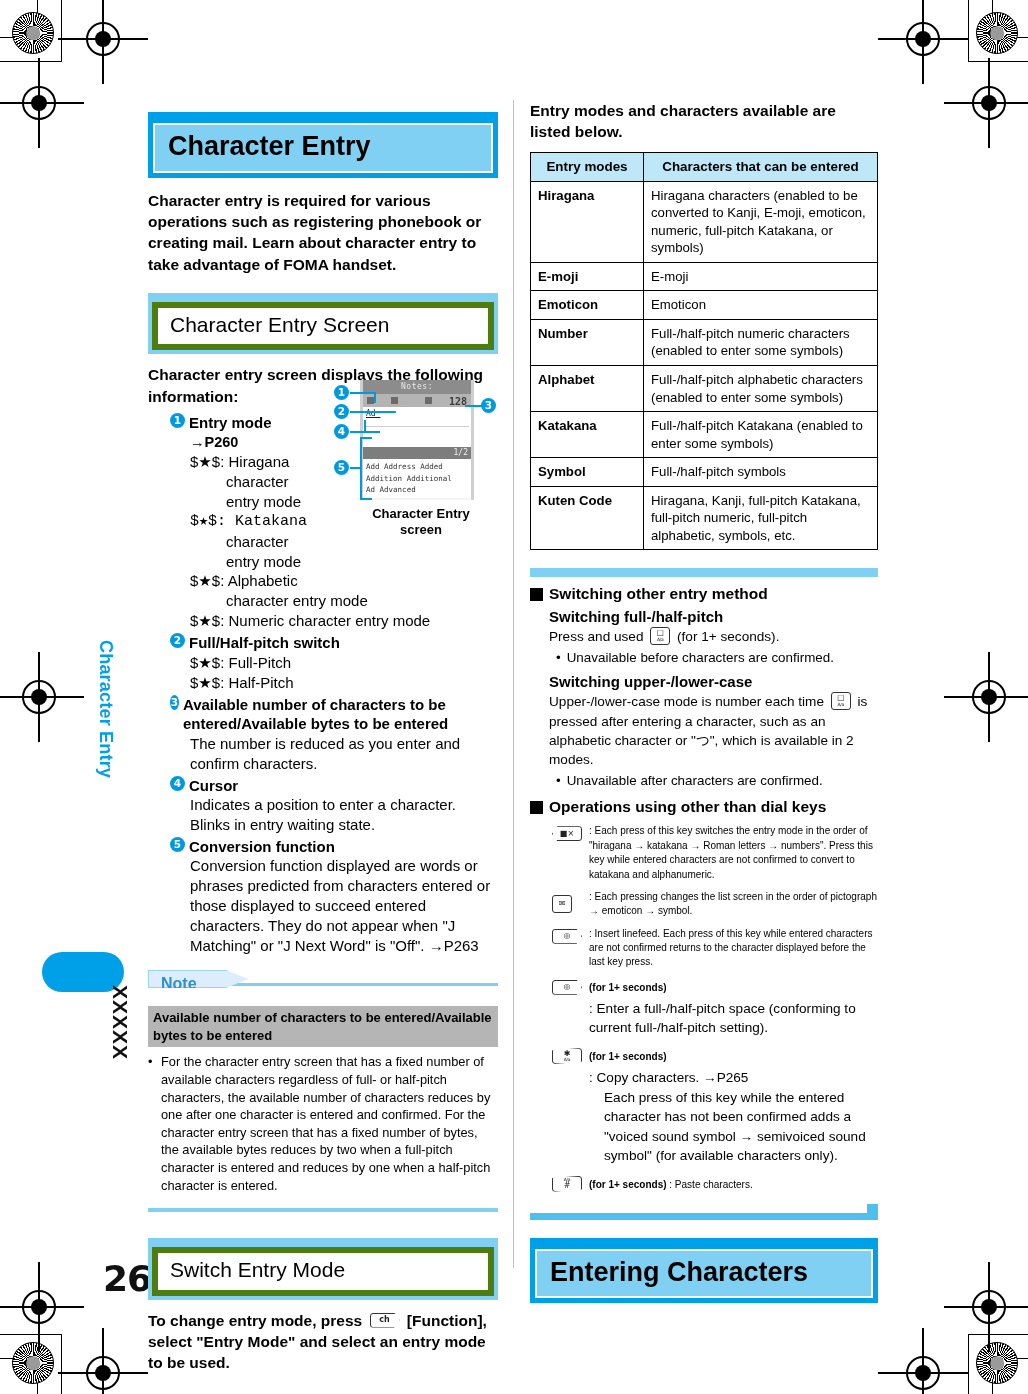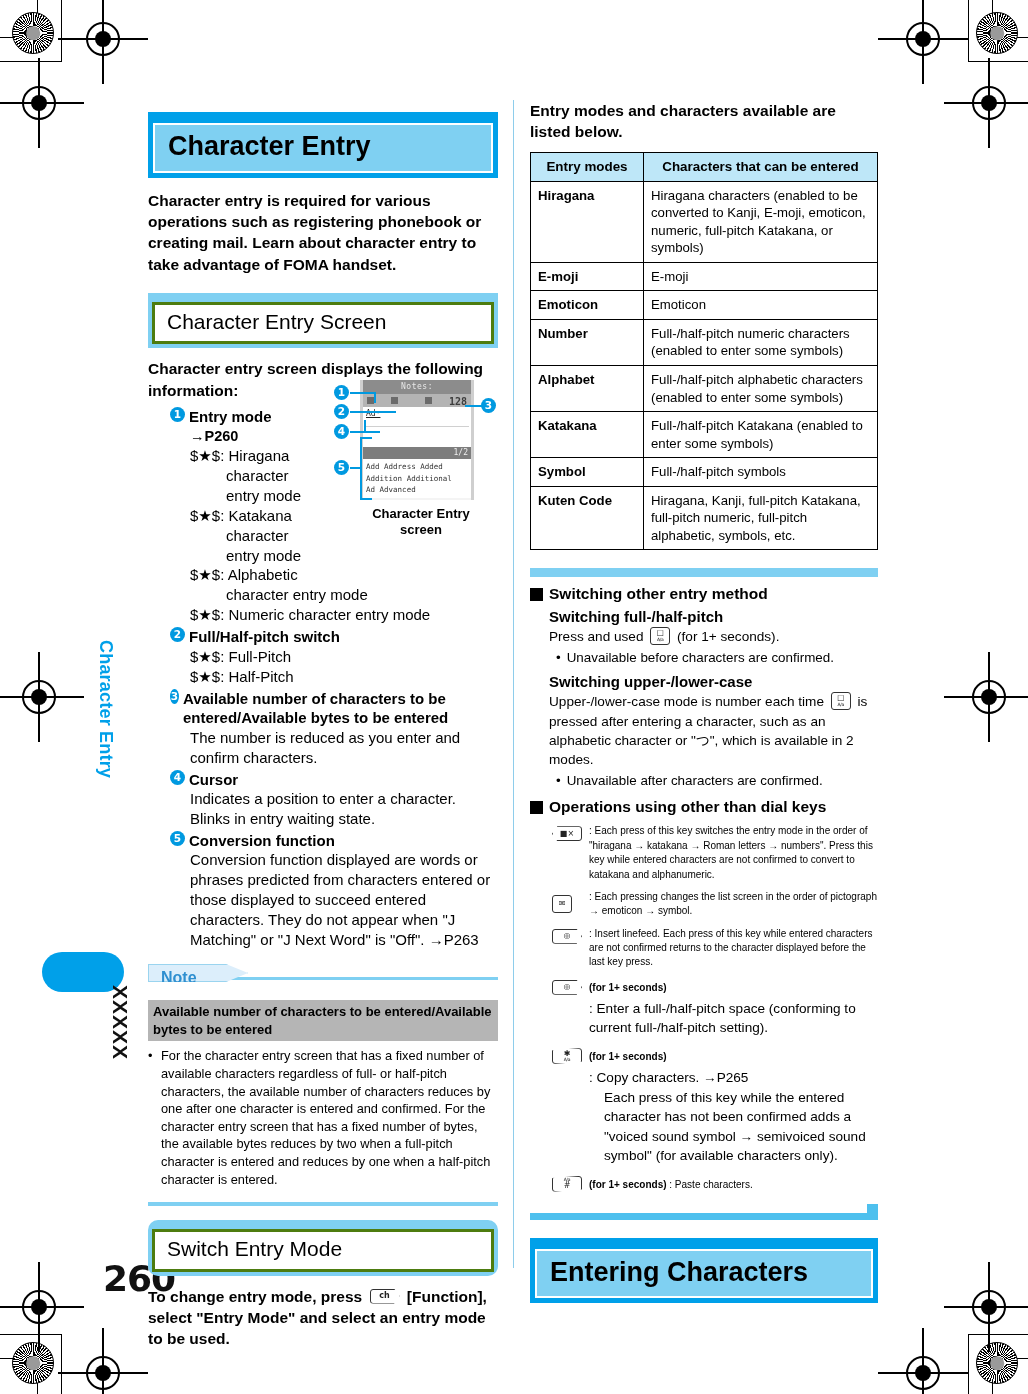--- a/index.html
+++ b/index.html
@@ -77,21 +77,21 @@
   }
 
   
   .sect{
     background:#7fd0f2;
     padding:9px 4px 4px 4px;
     box-sizing:border-box;
   }
   .sect-inner{
     background:#ffffff;
-    border:3px solid #4d7c0f;
+    border:6px solid #4d7c0f;
     padding:5px 12px 7px 12px;
     font-size:21px;line-height:1.15;
   }
 
   .body-bold{font-size:15.5px;font-weight:bold;line-height:1.38;}
 
   
   .numcircle{
     display:inline-block;width:15px;height:15px;border-radius:50%;
     background:#0099e0;color:#fff;font-size:10.5px;font-weight:bold;
@@ -296,21 +296,21 @@
 
   <div style="margin-top:6px;position:relative;">
     <div class="numrow" style="margin-left:22px;">
       <span class="numcircle">1</span>
       <span class="txt">Entry mode</span>
     </div>
     <div class="indent1" style="margin-left:42px;font-weight:bold;font-size:14.5px;">→P260</div>
     <div class="indent1" style="margin-left:42px;">$★$: Hiragana</div>
     <div class="indent2" style="margin-left:78px;">character</div>
     <div class="indent2" style="margin-left:78px;">entry mode</div>
-    <div class="indent1" style="margin-left:42px;">$★$: Katakana</div>
+    <div class="indent1" style="margin-left:42px;font-family:Liberation Mono, monospace;">$★$: Katakana</div>
     <div class="indent2" style="margin-left:78px;">character</div>
     <div class="indent2" style="margin-left:78px;">entry mode</div>
     <div class="indent1" style="margin-left:42px;">$★$: Alphabetic</div>
     <div class="indent2" style="margin-left:78px;">character entry mode</div>
     <div class="indent1" style="margin-left:42px;">$★$: Numeric character entry mode</div>
   </div>
 
   <div style="margin-top:2px;">
     <div class="numrow" style="margin-left:22px;">
       <span class="numcircle">2</span>
@@ -350,21 +350,21 @@
       <span>Note</span>
     </div>
   </div>
   <div class="note-sub">Available number of characters to be entered/Available bytes to be entered</div>
   <div class="note-li">
     <span class="bull">•</span>
     <span>For the character entry screen that has a fixed number of available characters regardless of full- or half-pitch characters, the available number of characters reduces by one after one character is entered and confirmed. For the character entry screen that has a fixed number of bytes, the available bytes reduces by two when a full-pitch character is entered and reduces by one when a half-pitch character is entered.</span>
   </div>
   <div class="rule-thick"></div>
 
-  <div class="sect" style="margin-top:14px;border-radius:10px;">
+  <div class="sect" style="margin-top:26px;">
     <div class="sect-inner">Switch Entry Mode</div>
   </div>
   <div class="body-bold" style="margin-top:10px;">
     <span>To change entry mode, press</span>
     <span class="key tagR" style="margin:0 3px;vertical-align:-2px;"><span class="kg">ch</span></span>
     <span>[Function], select "Entry Mode" and select an entry mode to be used.</span>
   </div>
 </div>
 
 <div class="phone-wrap" style="left:360px;top:380px;">

